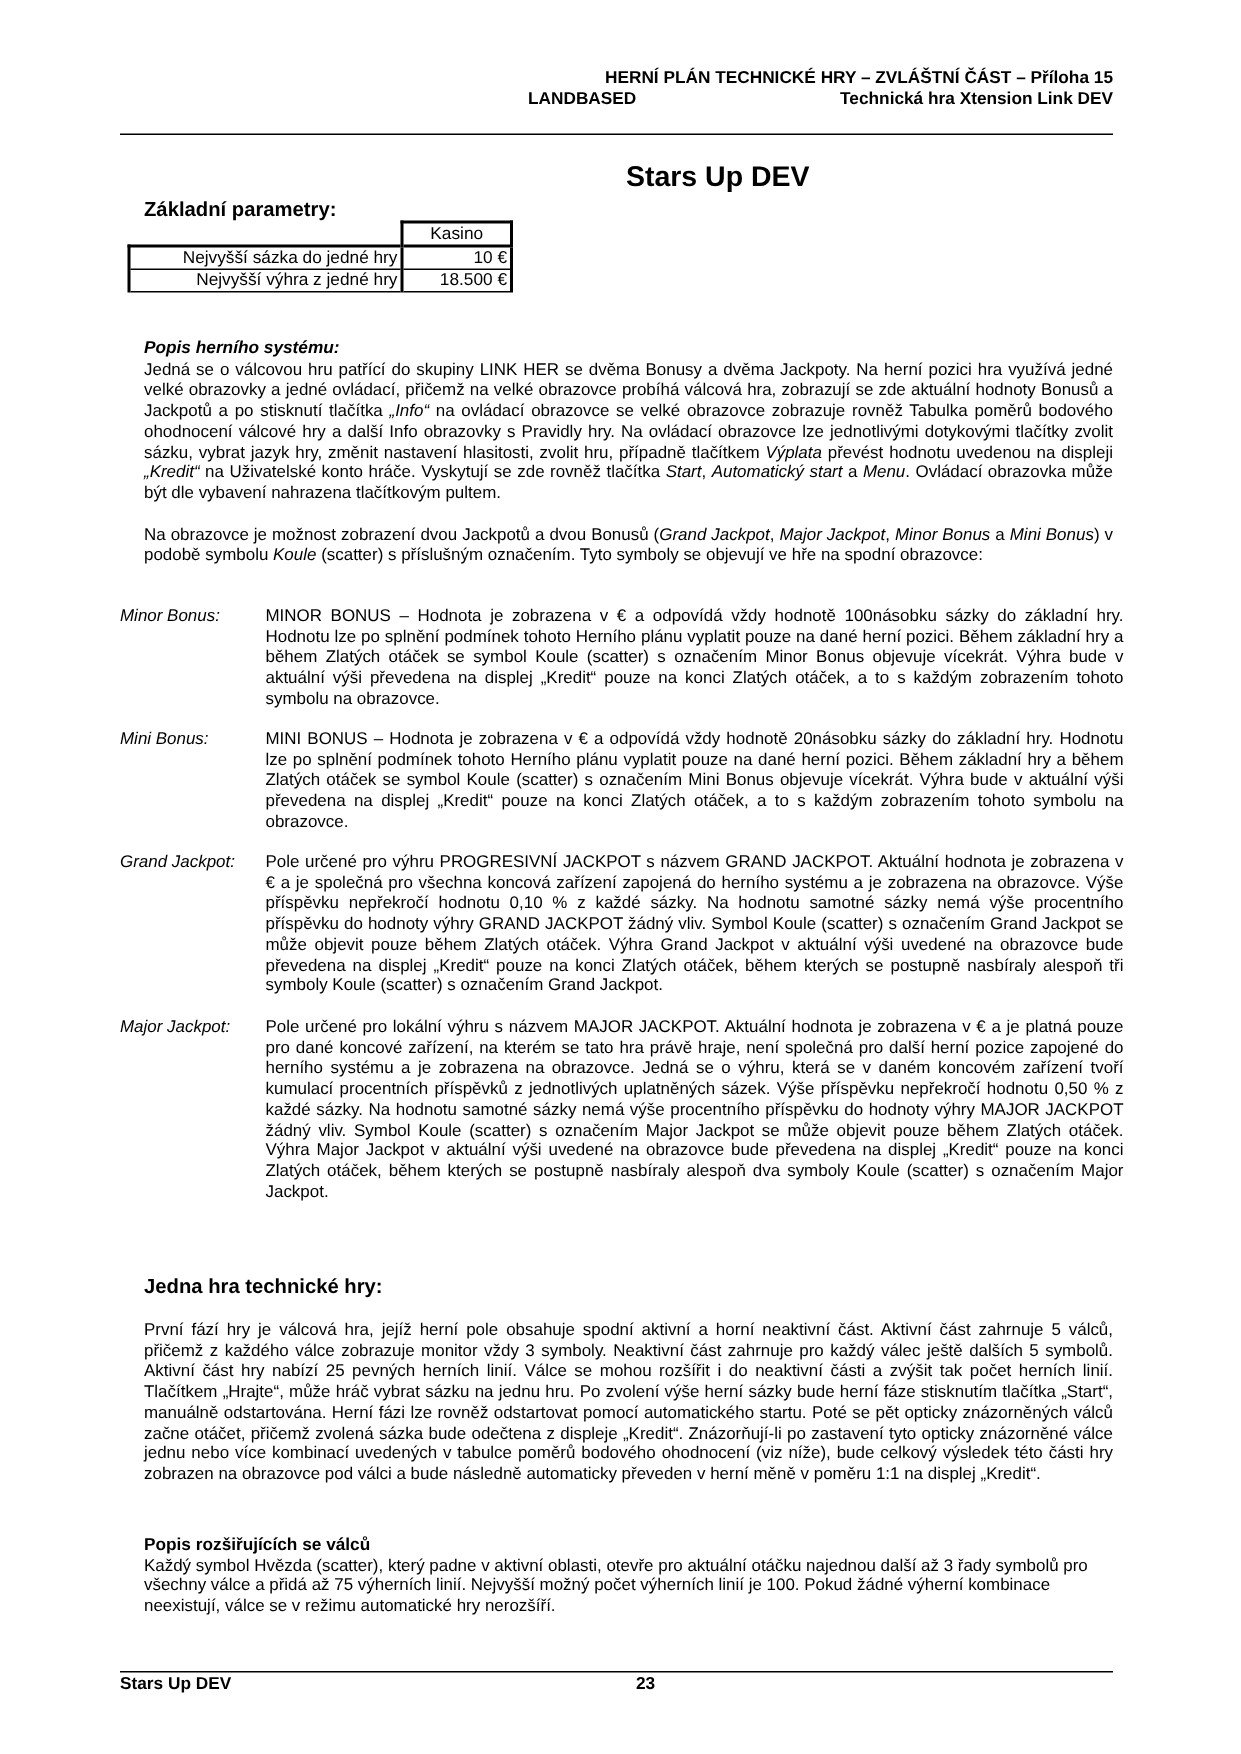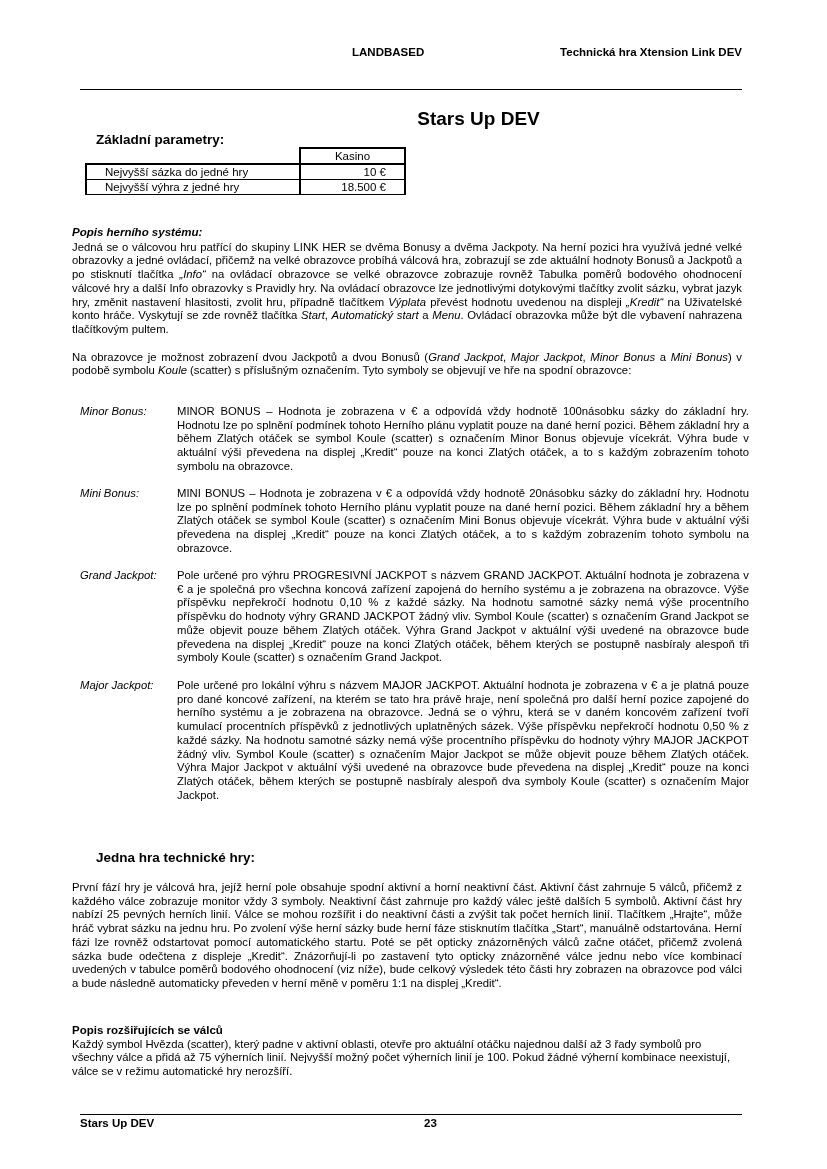--- a/index.html
+++ b/index.html
@@ -6,44 +6,45 @@
   body { width:827px; height:1169px; position:relative; overflow:hidden; color:#000;
          font-family:"Liberation Sans", sans-serif; }
   .hdr { position:absolute; right:85px; top:45px; text-align:right; font-weight:bold; font-size:11.5px; line-height:14px; }
   .hdr .l1 { display:block; }
   .hdr .l2 { display:block; width:390px; position:relative; }
   .hdr .l2 .left { position:absolute; left:0; top:0; }
   .hdr-rule { position:absolute; left:80px; right:85px; top:89px; border-top:1px solid #000; }
   .title { position:absolute; left:0; right:0; top:108px; text-align:center; font-weight:bold; font-size:19px; padding-left:130px; }
   .h2 { position:absolute; left:80px; font-weight:bold; font-size:13.5px;margin-left:16px; }
   table.params { position:absolute; left:85px; top:147px; border-collapse:collapse; font-size:11.5px; }
-  table.params td { border:1px solid #000; padding:0 18px; height:14px; line-height:14px; }
+  table.params td { border:1px solid #000; padding:0 2px; height:14px; line-height:14px; }
   table.params td.blank { border:none; }
   table.params td.hdrc { text-align:center; width:67px; border-width:2px 2px 1px 2px; }
-  table.params td.lbl { width:176px; }
+  table.params td.lbl { width:176px;text-align:right; }
   table.params td.val { text-align:right; }
   table.params tr.r td { border-left-width:2px; border-right-width:2px; }
   table.params tr.last td { border-bottom-width:2px; }
   table.params tr.first td { border-top-width:2px; }
-  .sec { position:absolute; left:72px; right:85px; font-size:11.3px; line-height:13.7px; text-align:justify; }
+  .sec { position:absolute; left:96px; right:85px; font-size:11.3px; line-height:13.7px; text-align:justify; }
   .sec p { margin:0; }
   .sech { font-weight:bold; font-style:italic; font-size:11.5px; }
   .def { position:absolute; left:80px; right:78px; font-size:11.3px; line-height:13.7px; }
   .def .term { position:absolute; left:0; top:0; font-style:italic; }
   .def .body { margin-left:97px; text-align:justify; }
   .sub { font-weight:bold; font-size:11.5px; }
   .foot-rule { position:absolute; left:80px; right:85px; top:1114px; border-top:1px solid #000; }
   .foot-l { position:absolute; left:80px; top:1117px; font-weight:bold; font-size:11.5px; }
   .foot-c { position:absolute; left:405px; top:1117px; font-weight:bold; font-size:11.5px;margin-left:19px; }
   i { font-style:italic; }
 </style>
 </head>
 <body>
 
 <div class="hdr">
+  <span class="l1">HERNÍ PLÁN TECHNICKÉ HRY – ZVLÁŠTNÍ ČÁST – Příloha 15</span>
   <span class="l2">
     <span class="left">LANDBASED</span>
     <span>Technická hra Xtension Link DEV</span>
   </span>
 </div>
 <div class="hdr-rule"></div>
 
 <div class="title">Stars Up DEV</div>
 
 <div class="h2" style="top:132px;">Základní parametry:</div>

